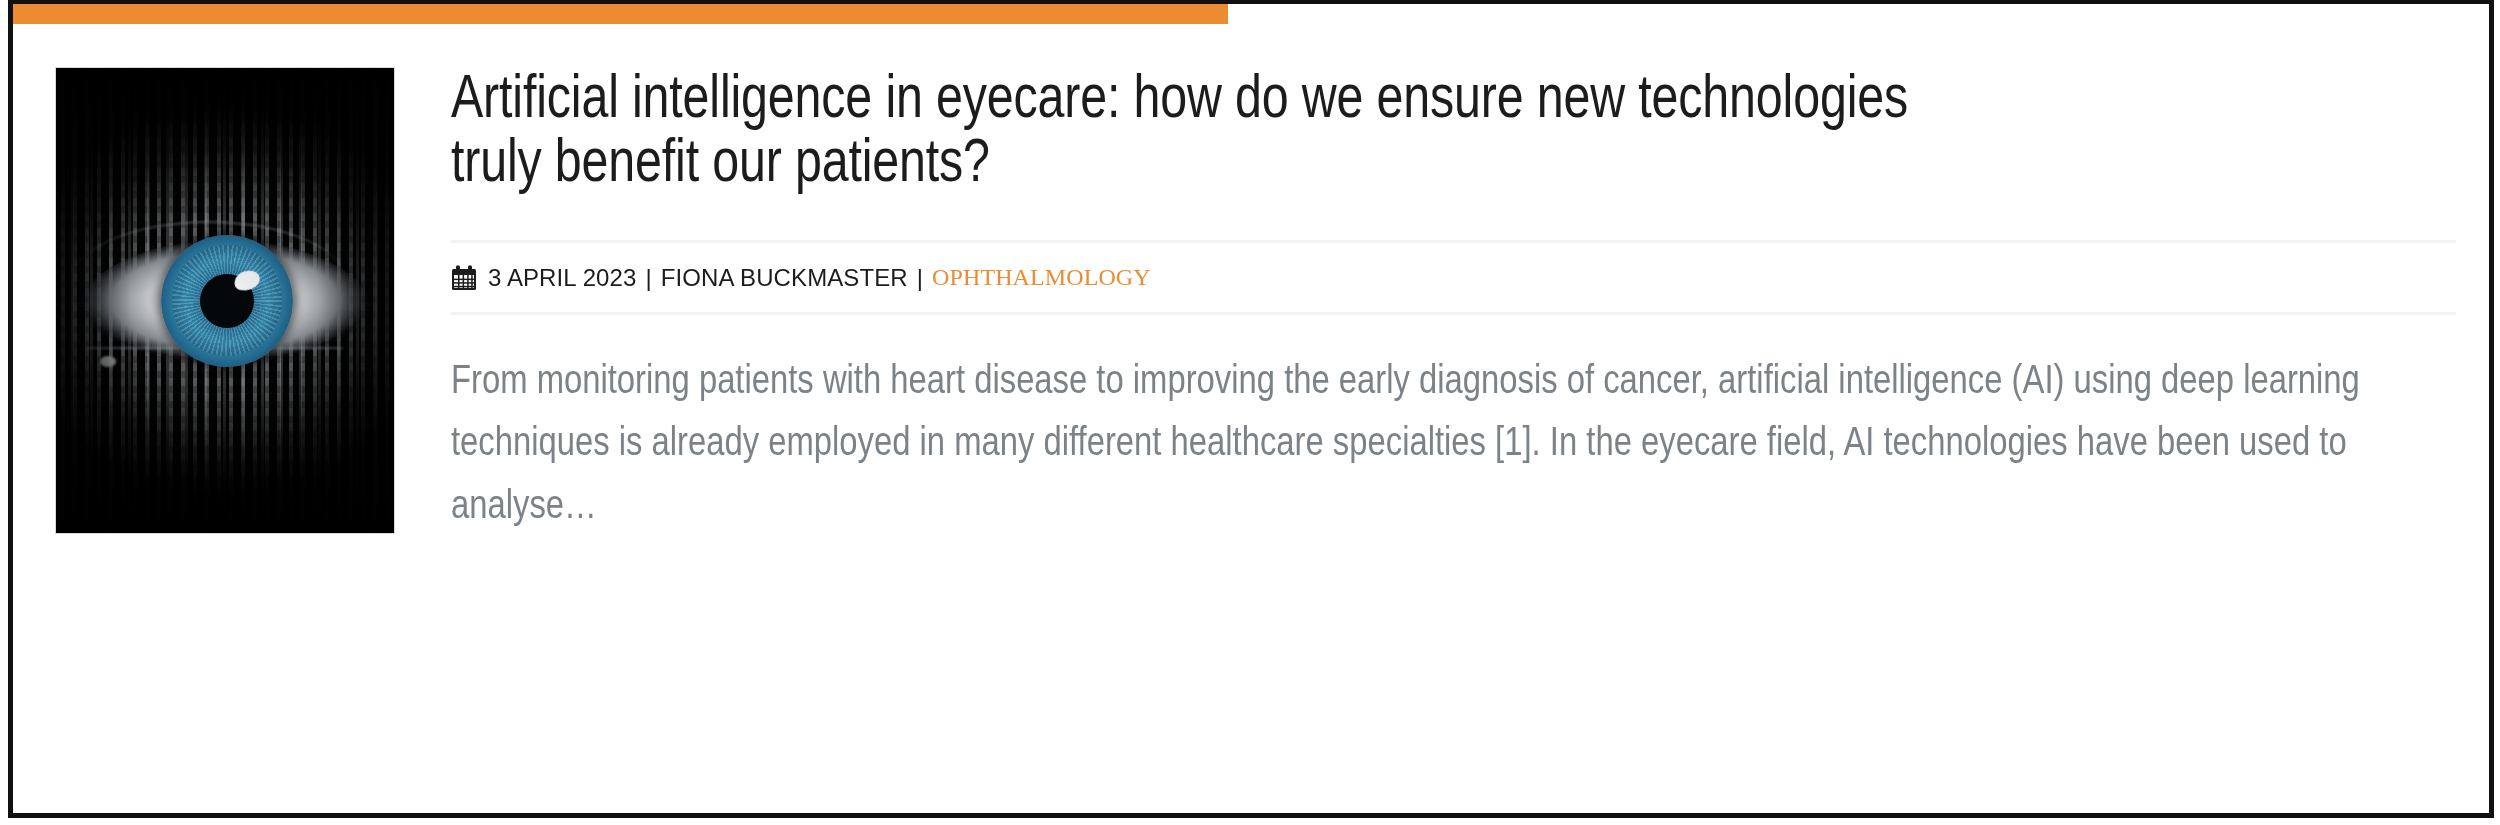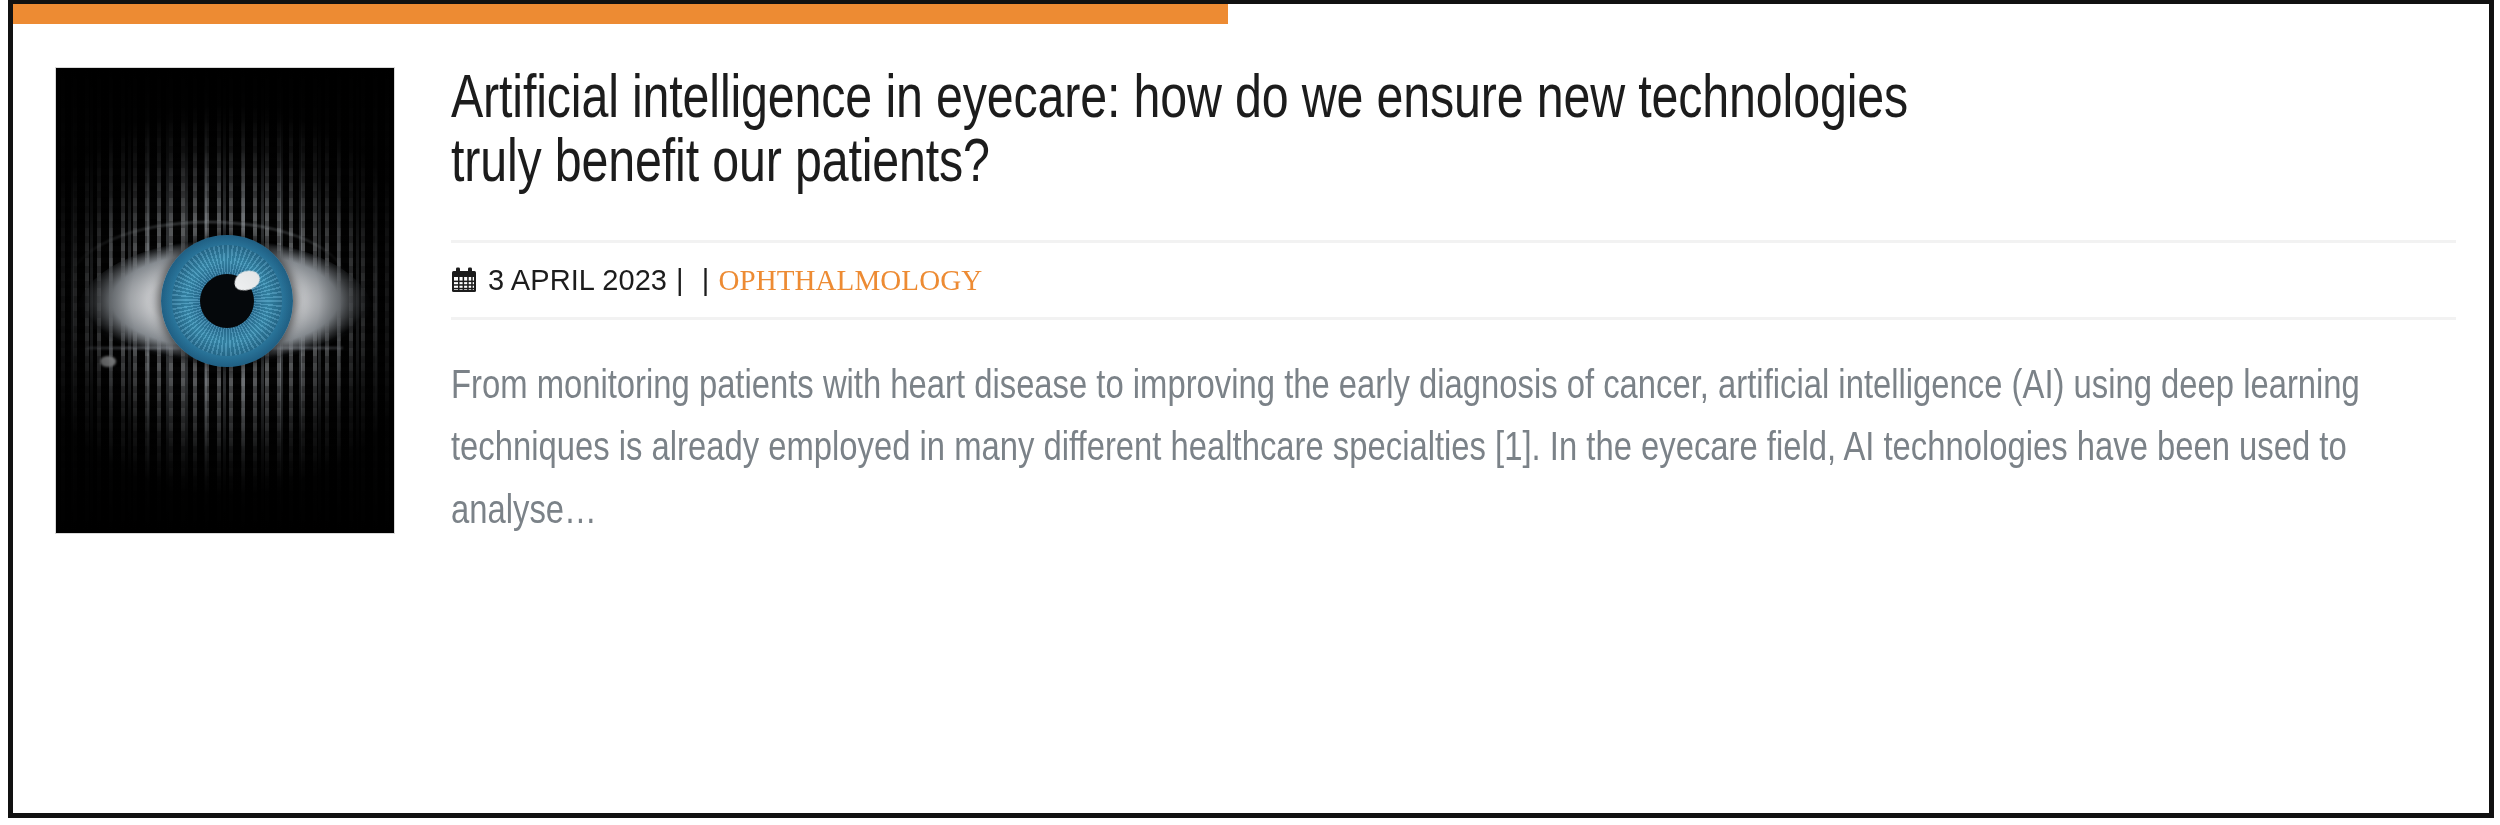--- a/index.html
+++ b/index.html
@@ -276,21 +276,21 @@
     margin-top: 48px;
     width: 2005px;
     border-top: 3px solid #f2f2f2;
     border-bottom: 3px solid #f2f2f2;
     padding: 21px 0 20px 0;
   }
 
   .meta-line {
     display: flex;
     align-items: center;
-    font-size: 29px;
+    font-size: 24px;
     letter-spacing: 0.1px;
     color: #1c1c1c;
     white-space: nowrap;
   }
 
   .cal-icon {
     display: inline-block;
     width: 26px;
     height: 26px;
     margin-right: 11px;
@@ -372,20 +372,21 @@
                   <rect x="7.0" y="10" width="1.5" height="13"></rect>
                   <rect x="11.6" y="10" width="1.5" height="13"></rect>
                   <rect x="16.2" y="10" width="1.5" height="13"></rect>
                   <rect x="20.2" y="10" width="1.5" height="13"></rect>
                 </g>
               </svg>
             </span>
 
             <span>3 APRIL 2023</span>
             <span class="meta-sep">|</span>
+            <span>FIONA BUCKMASTER</span>
             <span class="meta-sep">|</span>
             <span class="meta-cat">OPHTHALMOLOGY</span>
 
           </div>
         </div>
 
         <p class="excerpt">From monitoring patients with heart disease to improving the early diagnosis of cancer, artificial intelligence (AI) using deep learning techniques is already employed in many different healthcare specialties [1]. In the eyecare field, AI technologies have been used to analyse…</p>
 
       </div>
 

